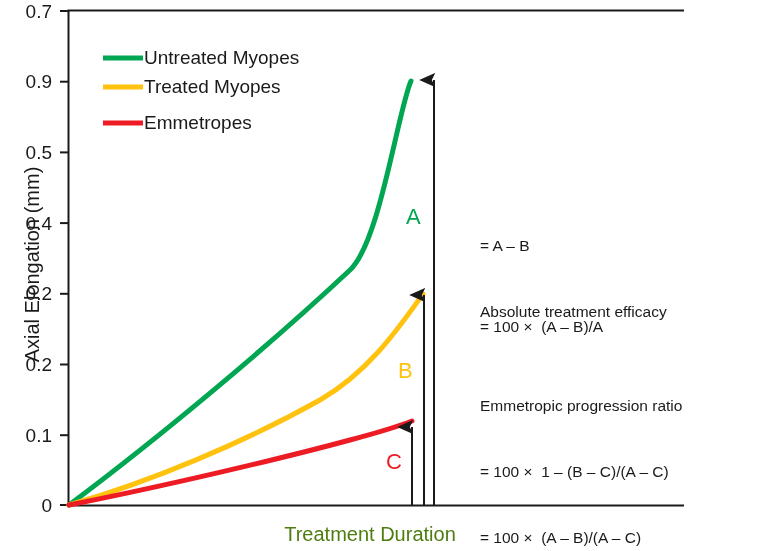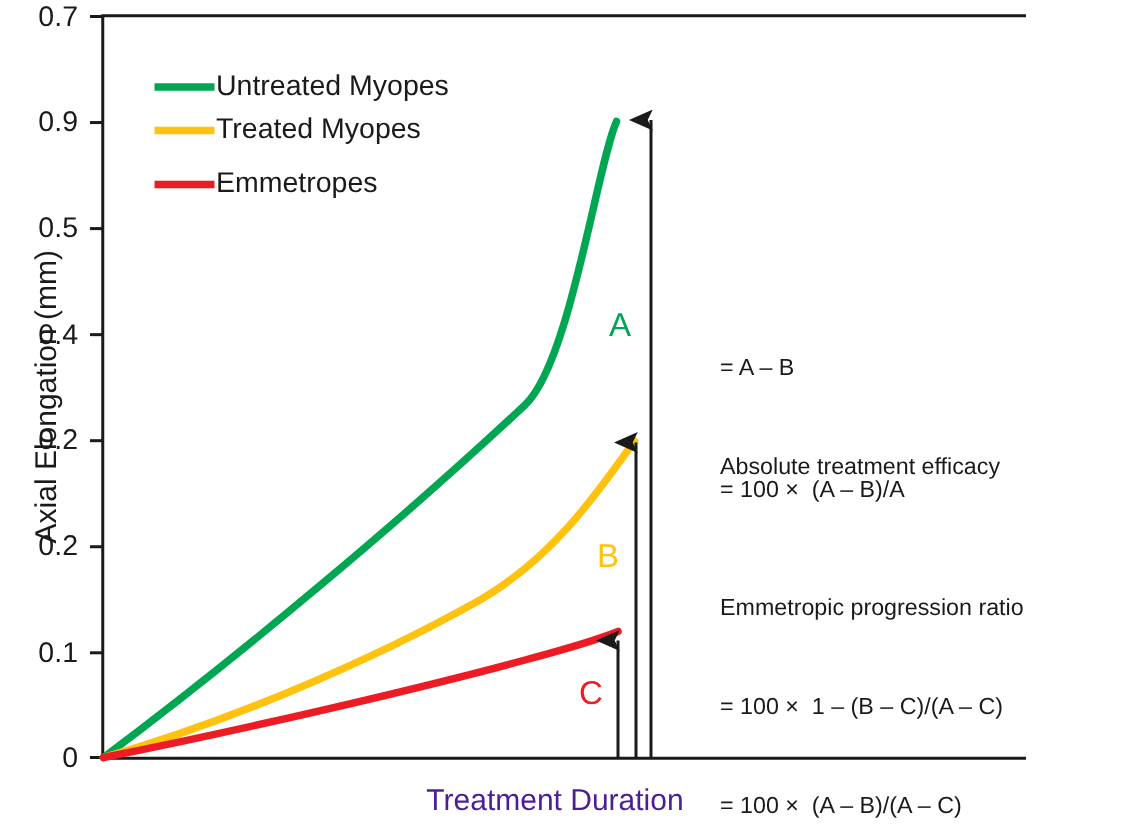--- a/index.html
+++ b/index.html
@@ -45,21 +45,21 @@
     color: #1a1a1a;
     white-space: nowrap;
   }
   #x-axis-title {
     position: absolute;
     left: 0px;
     top: 523px;
     width: 740px;
     text-align: center;
     font-size: 20px;
-    color: #4c1d95;
+    color: #4d7c0f;
   }
   .legend-label {
     position: absolute;
     font-size: 19px;
     color: #1a1a1a;
     white-space: nowrap;
     line-height: 1;
   }
   .marker-label {
     position: absolute;

